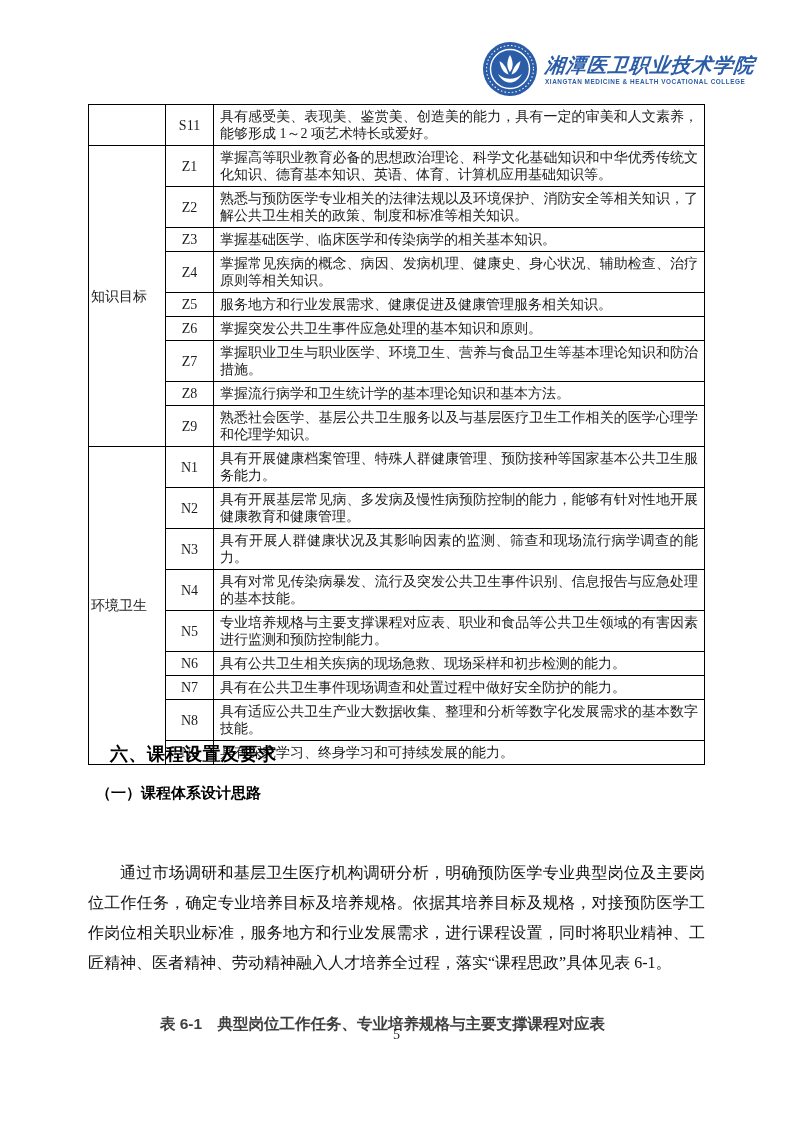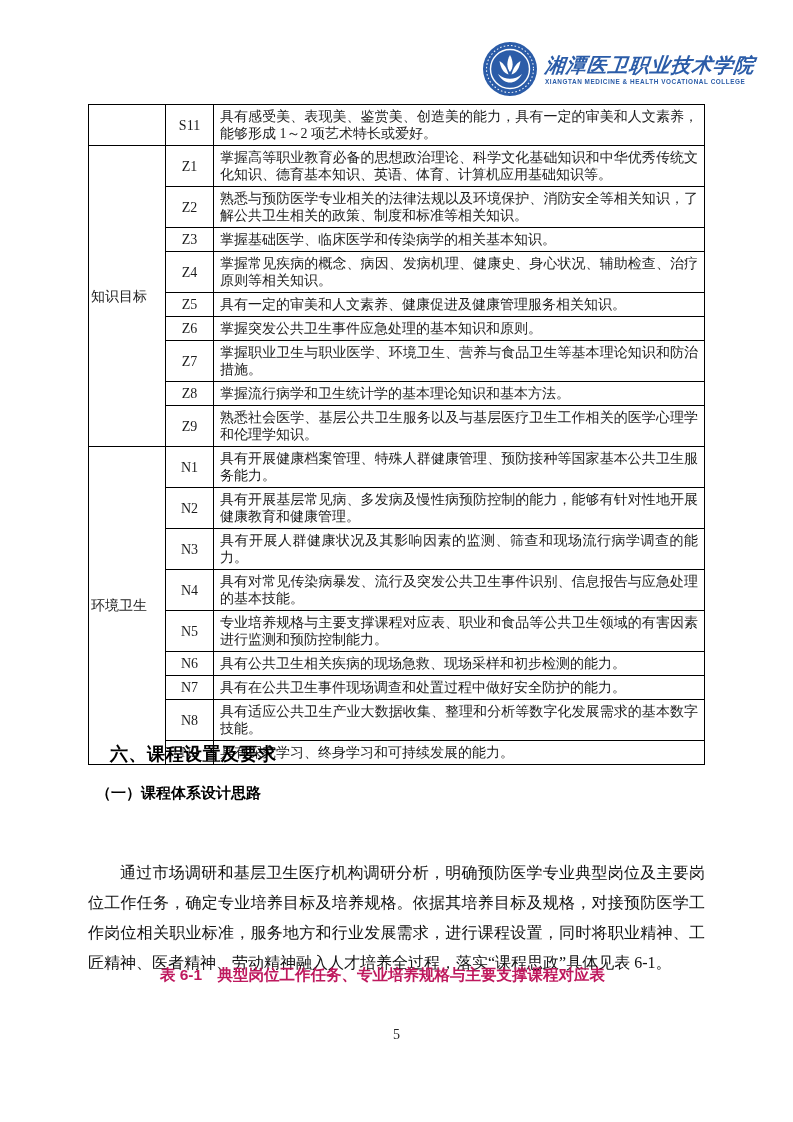--- a/index.html
+++ b/index.html
@@ -56,24 +56,24 @@
     position:absolute;left:96px;top:784px;
     font-family:"Liberation Sans","DejaVu Sans",sans-serif;
     font-weight:bold;font-size:15px;color:#000;
   }
   .para{
     position:absolute;left:88px;top:810px;width:617px;
     font-size:16px;line-height:30px;
     text-align:justify;text-indent:2em;color:#111;margin-top:48px;
   }
   .caption{
-    position:absolute;left:0;top:965px;width:765px;
+    position:absolute;left:0;top:1014px;width:765px;
     text-align:center;
     font-family:"Liberation Sans","DejaVu Sans",sans-serif;
-    font-weight:bold;font-size:15.5px;color:#be185d;
+    font-weight:bold;font-size:15.5px;color:#404040;
   }
   .pageno{
     position:absolute;left:0;top:1027px;width:793px;
     text-align:center;font-size:14px;color:#222;
   }
 </style>
 </head>
 <body>
 
 <div class="page">
@@ -113,21 +113,21 @@
       <tr>
         <td class="code">Z3</td>
         <td class="desc">掌握基础医学、临床医学和传染病学的相关基本知识。</td>
       </tr>
       <tr>
         <td class="code">Z4</td>
         <td class="desc">掌握常见疾病的概念、病因、发病机理、健康史、身心状况、辅助检查、治疗原则等相关知识。</td>
       </tr>
       <tr>
         <td class="code">Z5</td>
-        <td class="desc">具有一定的审美和人文素养、健康促进及健康管理服务相关知识。</td>
+        <td class="desc">服务地方和行业发展需求、健康促进及健康管理服务相关知识。</td>
       </tr>
       <tr>
         <td class="code">Z6</td>
         <td class="desc">掌握突发公共卫生事件应急处理的基本知识和原则。</td>
       </tr>
       <tr>
         <td class="code">Z7</td>
         <td class="desc">掌握职业卫生与职业医学、环境卫生、营养与食品卫生等基本理论知识和防治措施。</td>
       </tr>
       <tr>

